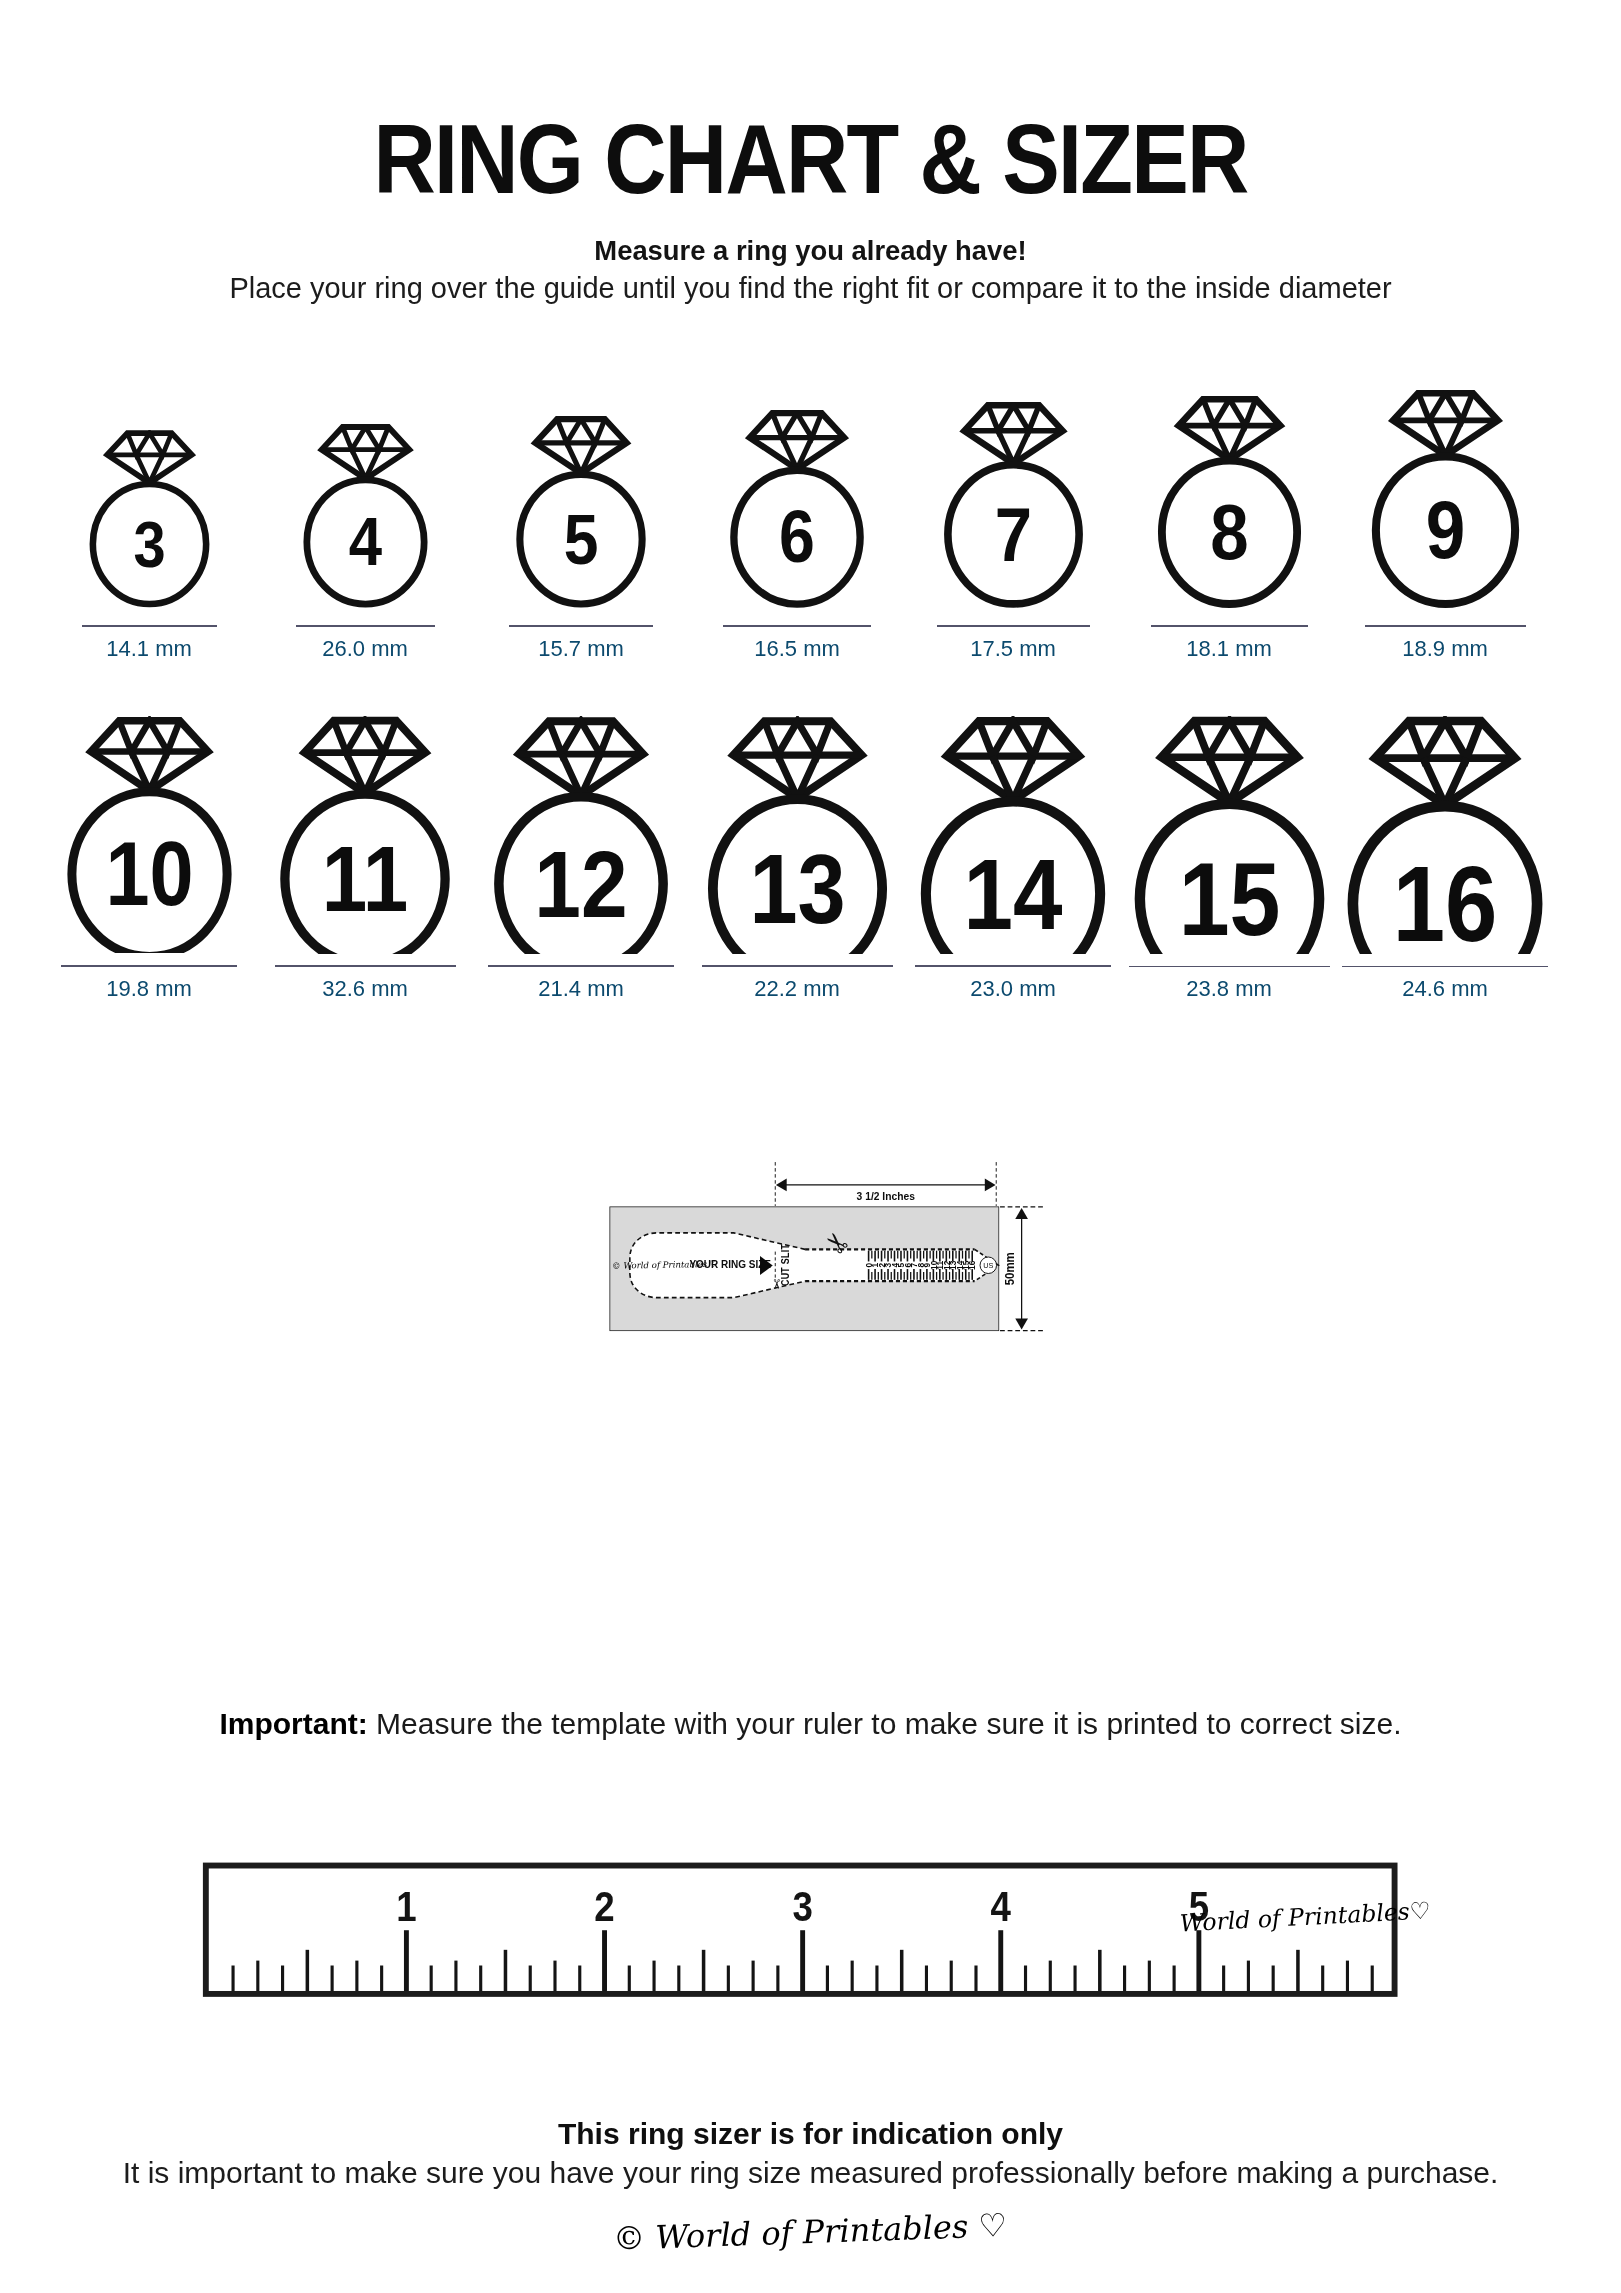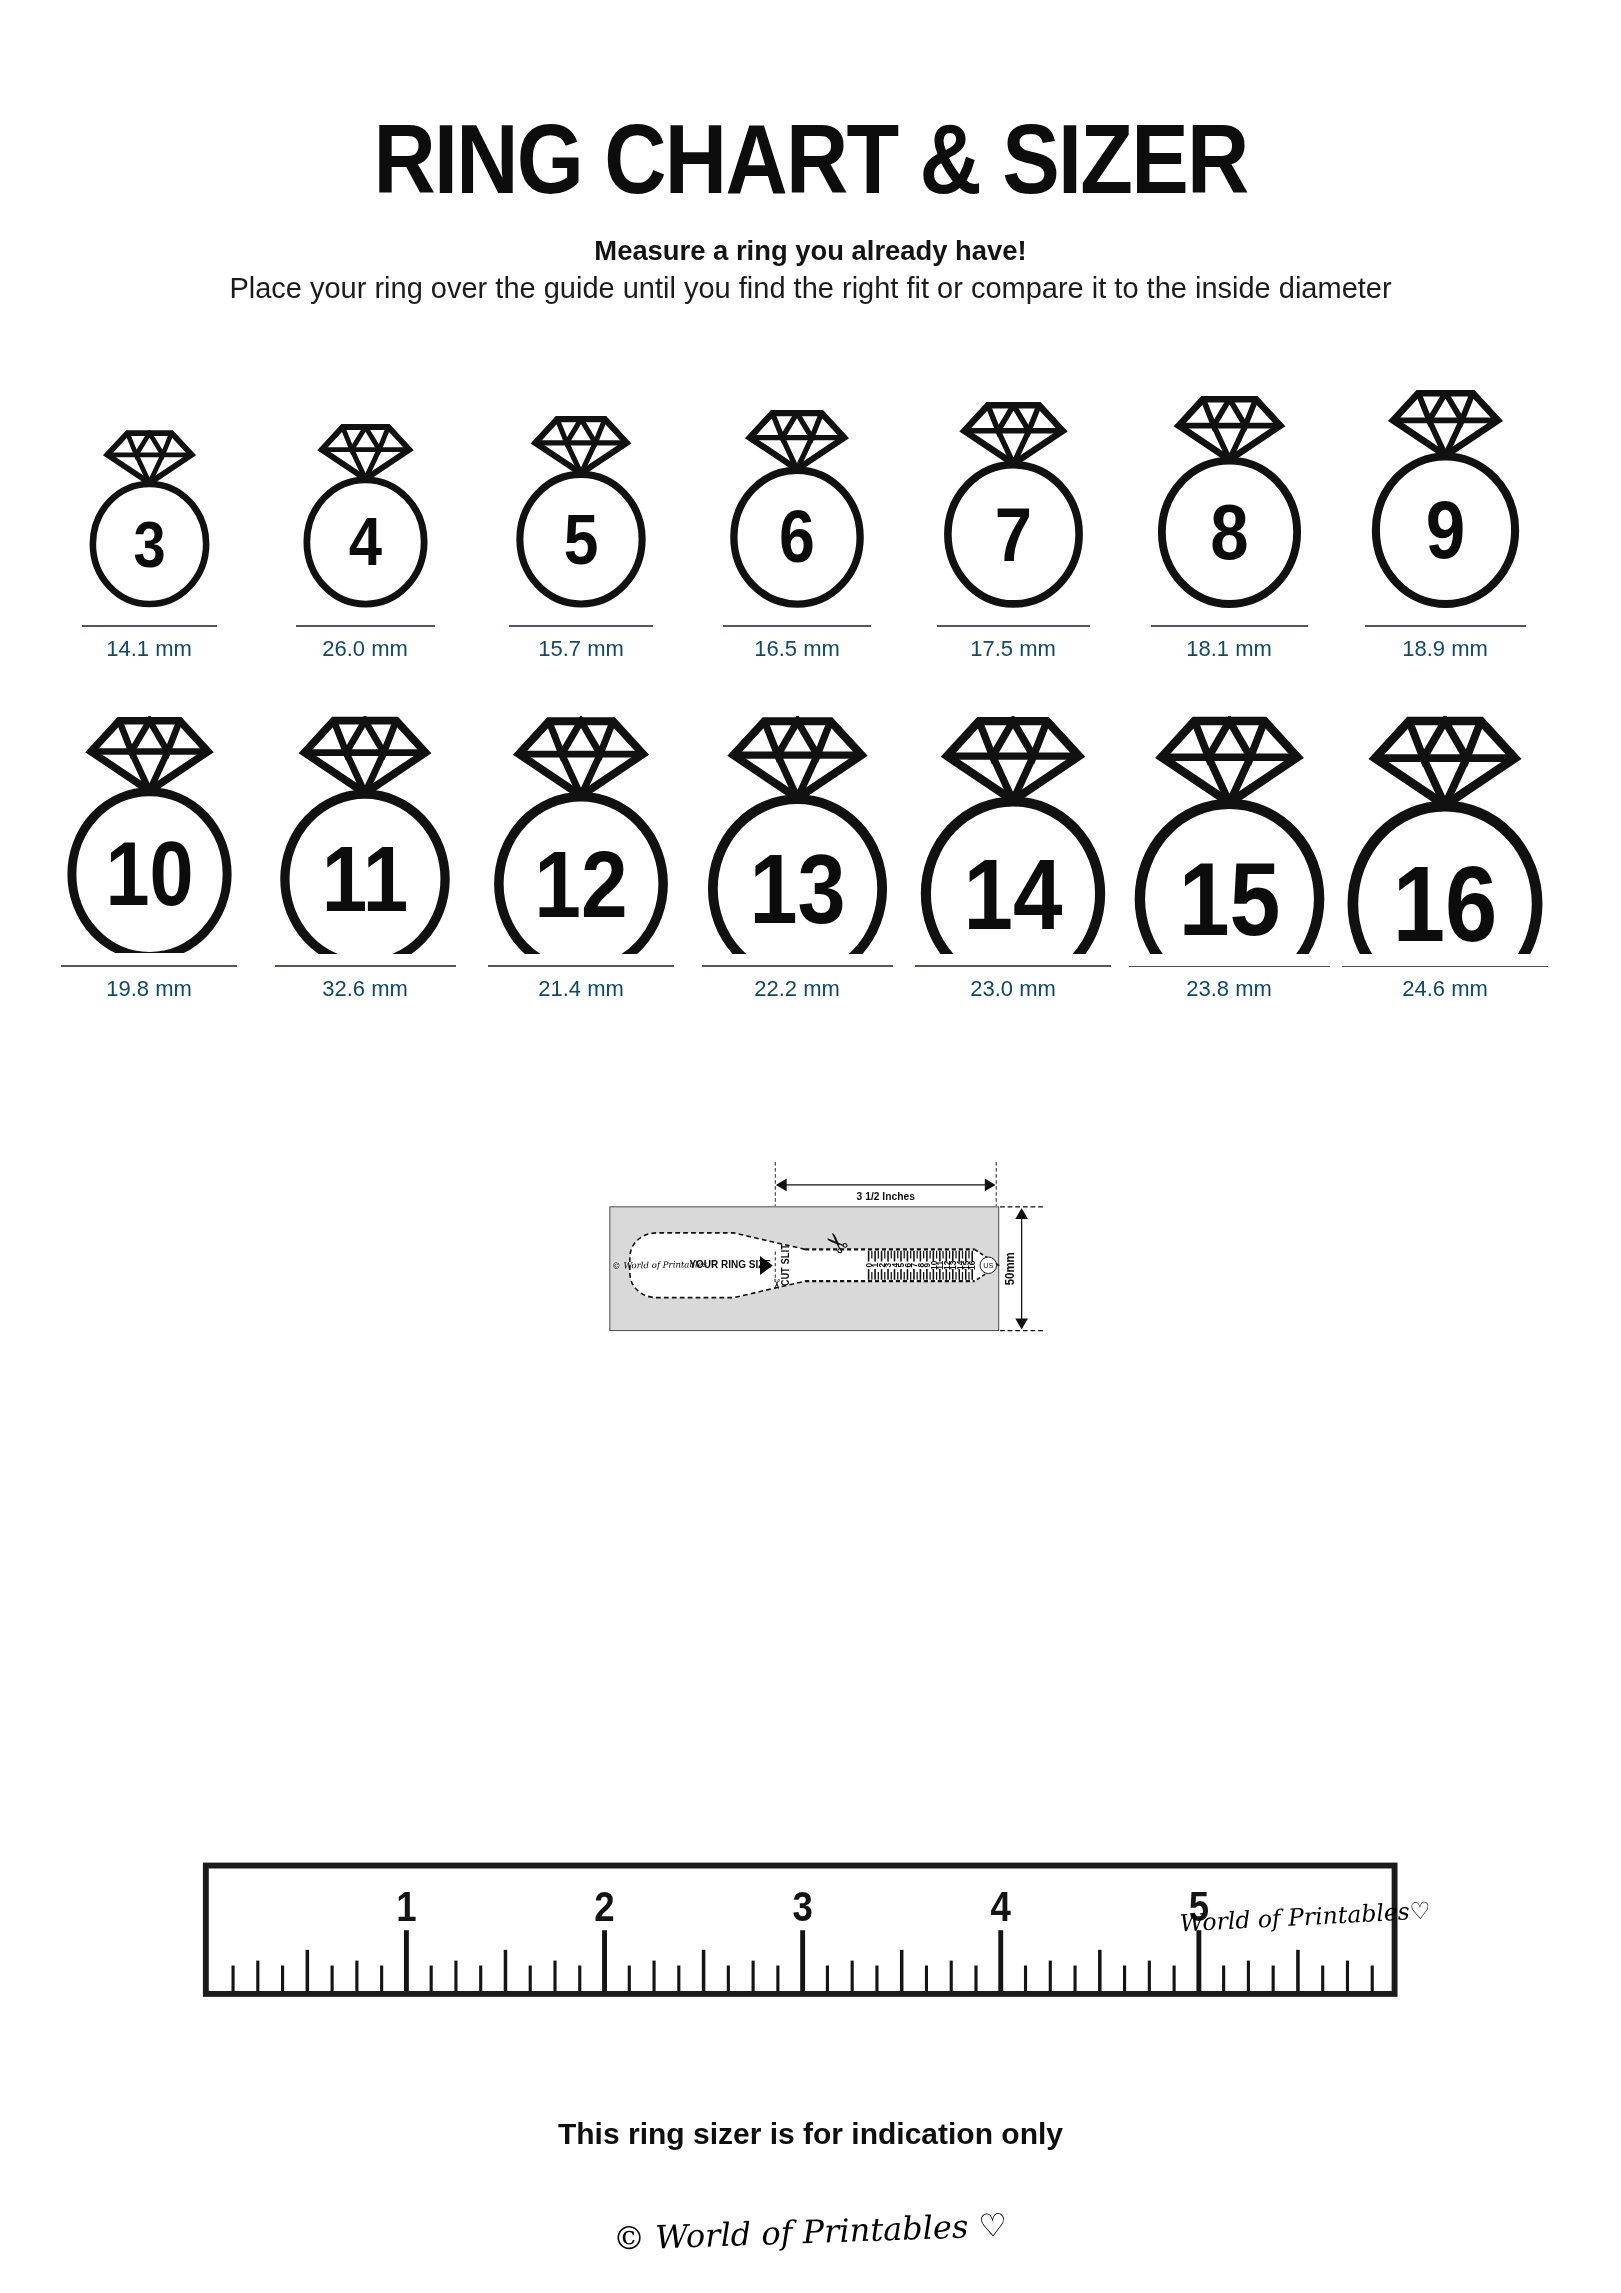--- a/index.html
+++ b/index.html
@@ -329,20 +329,23 @@
         <text x="0" y="0" transform="translate(1275.2,1521) rotate(-90) scale(0.85 1)" text-anchor="middle" dominant-baseline="central" font-size="31" font-weight="bold" fill="#0c0c0c">13</text>
         <text x="0" y="0" transform="translate(1295.6,1521) rotate(-90) scale(0.85 1)" text-anchor="middle" dominant-baseline="central" font-size="31" font-weight="bold" fill="#0c0c0c">14</text>
         <text x="0" y="0" transform="translate(1316,1521) rotate(-90) scale(0.85 1)" text-anchor="middle" dominant-baseline="central" font-size="31" font-weight="bold" fill="#0c0c0c">15</text>
         <text x="0" y="0" transform="translate(1336.4,1521) rotate(-90) scale(0.85 1)" text-anchor="middle" dominant-baseline="central" font-size="31" font-weight="bold" fill="#0c0c0c">16</text>
       </g>
 
     <circle cx="1387" cy="1521" r="26" fill="#fff" stroke="#111" stroke-width="3"></circle>
     <text x="1387" y="1521" text-anchor="middle" dominant-baseline="central" font-size="23" fill="#111">US</text>
   </svg>
 
+  <div id="important-line" class="abs center">
+    <b>Important:</b><span> Measure the template with your ruler to make sure it is printed to correct size.</span>
+  </div>
 
   <svg class="abs" style="top:1843px;left:0;" width="1621" height="196" viewBox="0 1880 1654 200">
     <rect x="210" y="1903" width="1213" height="131" fill="#fff" stroke="#1c1c1c" stroke-width="6"></rect>
     <g id="ruler-ticks">
         <line x1="237.77" x2="237.77" y1="2005" y2="2031" stroke="#141414" stroke-width="3.2"></line>
         <line x1="263.04" x2="263.04" y1="2000" y2="2031" stroke="#141414" stroke-width="3.2"></line>
         <line x1="288.31" x2="288.31" y1="2005" y2="2031" stroke="#141414" stroke-width="3.2"></line>
         <line x1="313.58" x2="313.58" y1="1989" y2="2031" stroke="#141414" stroke-width="3.6"></line>
         <line x1="338.85" x2="338.85" y1="2005" y2="2031" stroke="#141414" stroke-width="3.2"></line>
         <line x1="364.12" x2="364.12" y1="2000" y2="2031" stroke="#141414" stroke-width="3.2"></line>
@@ -392,16 +395,17 @@
         <text x="0" y="0" transform="translate(414.65999999999997,1960) scale(0.85 1)" text-anchor="middle" font-size="44" font-weight="bold" fill="#141414">1</text>
         <text x="0" y="0" transform="translate(616.8199999999999,1960) scale(0.85 1)" text-anchor="middle" font-size="44" font-weight="bold" fill="#141414">2</text>
         <text x="0" y="0" transform="translate(818.98,1960) scale(0.85 1)" text-anchor="middle" font-size="44" font-weight="bold" fill="#141414">3</text>
         <text x="0" y="0" transform="translate(1021.14,1960) scale(0.85 1)" text-anchor="middle" font-size="44" font-weight="bold" fill="#141414">4</text>
         <text x="0" y="0" transform="translate(1223.3,1960) scale(0.85 1)" text-anchor="middle" font-size="44" font-weight="bold" fill="#141414">5</text>
       </g>
     <text x="0" y="0" transform="translate(1332,1957) rotate(-3)" text-anchor="middle" dominant-baseline="middle" class="script" font-size="24" fill="#000">World of Printables♡</text>
   </svg>
 
   <div id="footer-heading" class="abs center">This ring sizer is for indication only</div>
+  <div id="footer-text" class="abs center">It is important to make sure you have your ring size measured professionally before making a purchase.</div>
   <div id="footer-brand" class="abs center"><span>© World of Printables ♡</span></div>
 
 </div>
 
 
 </body></html>

